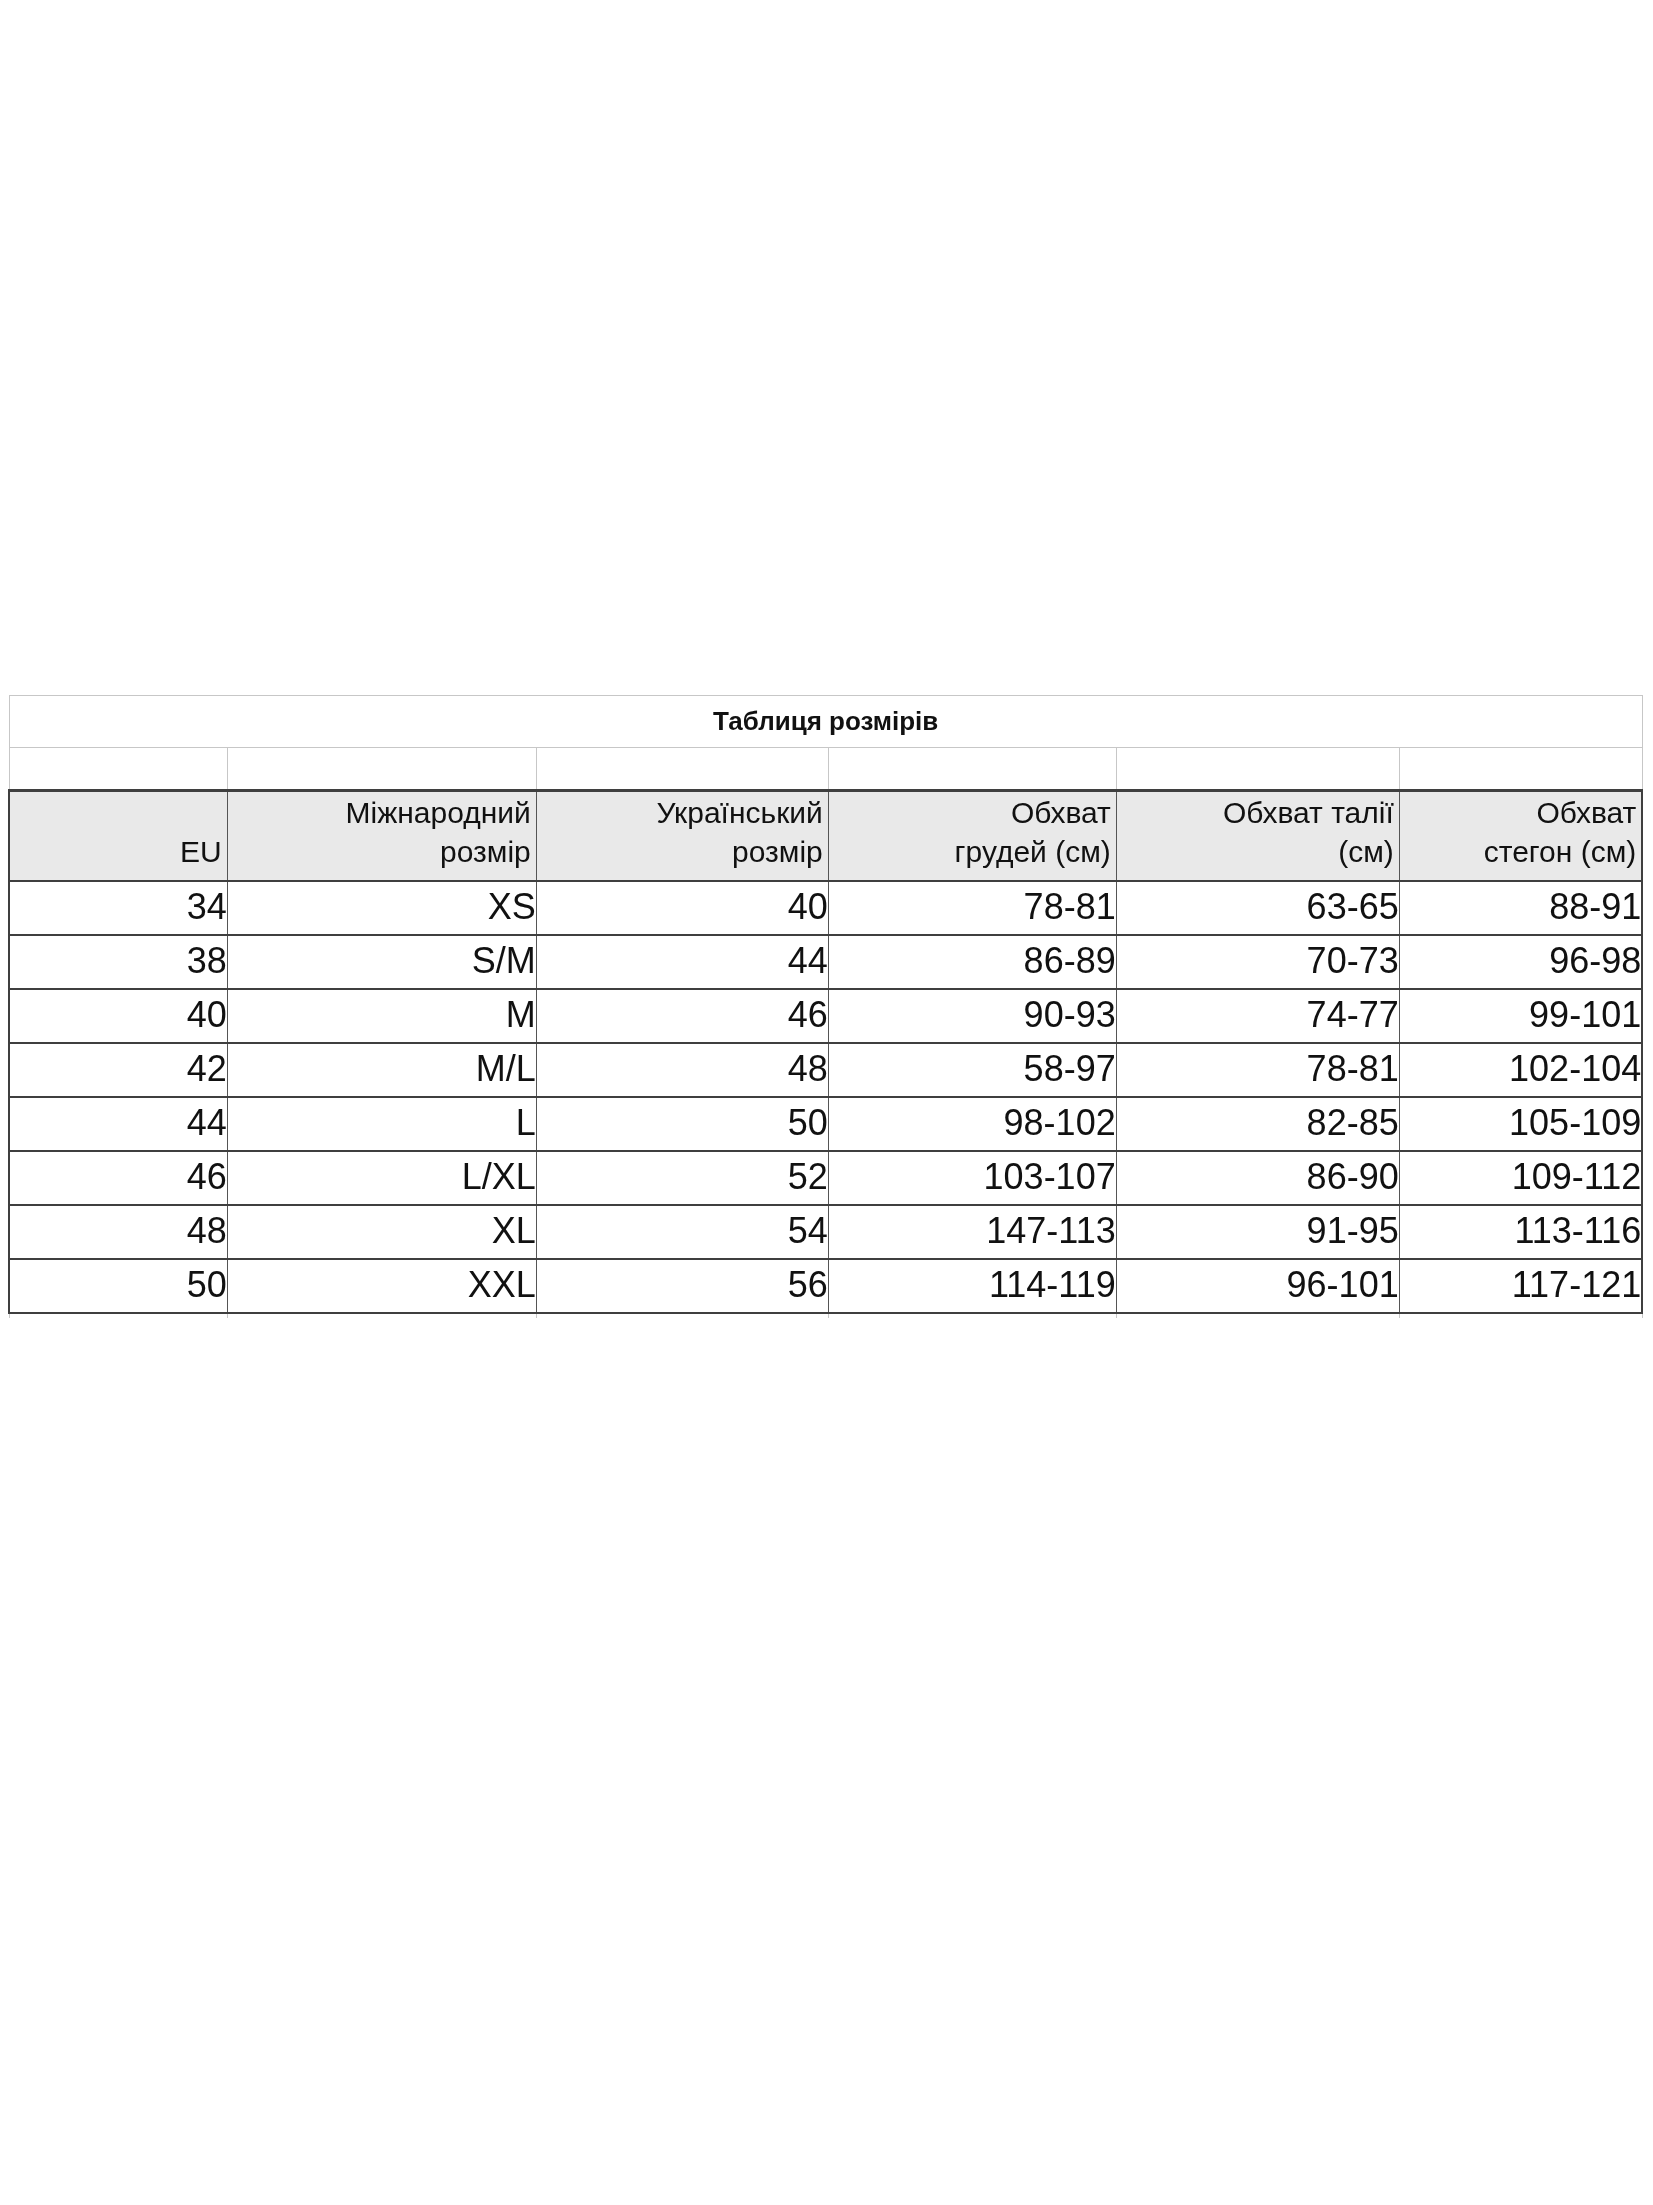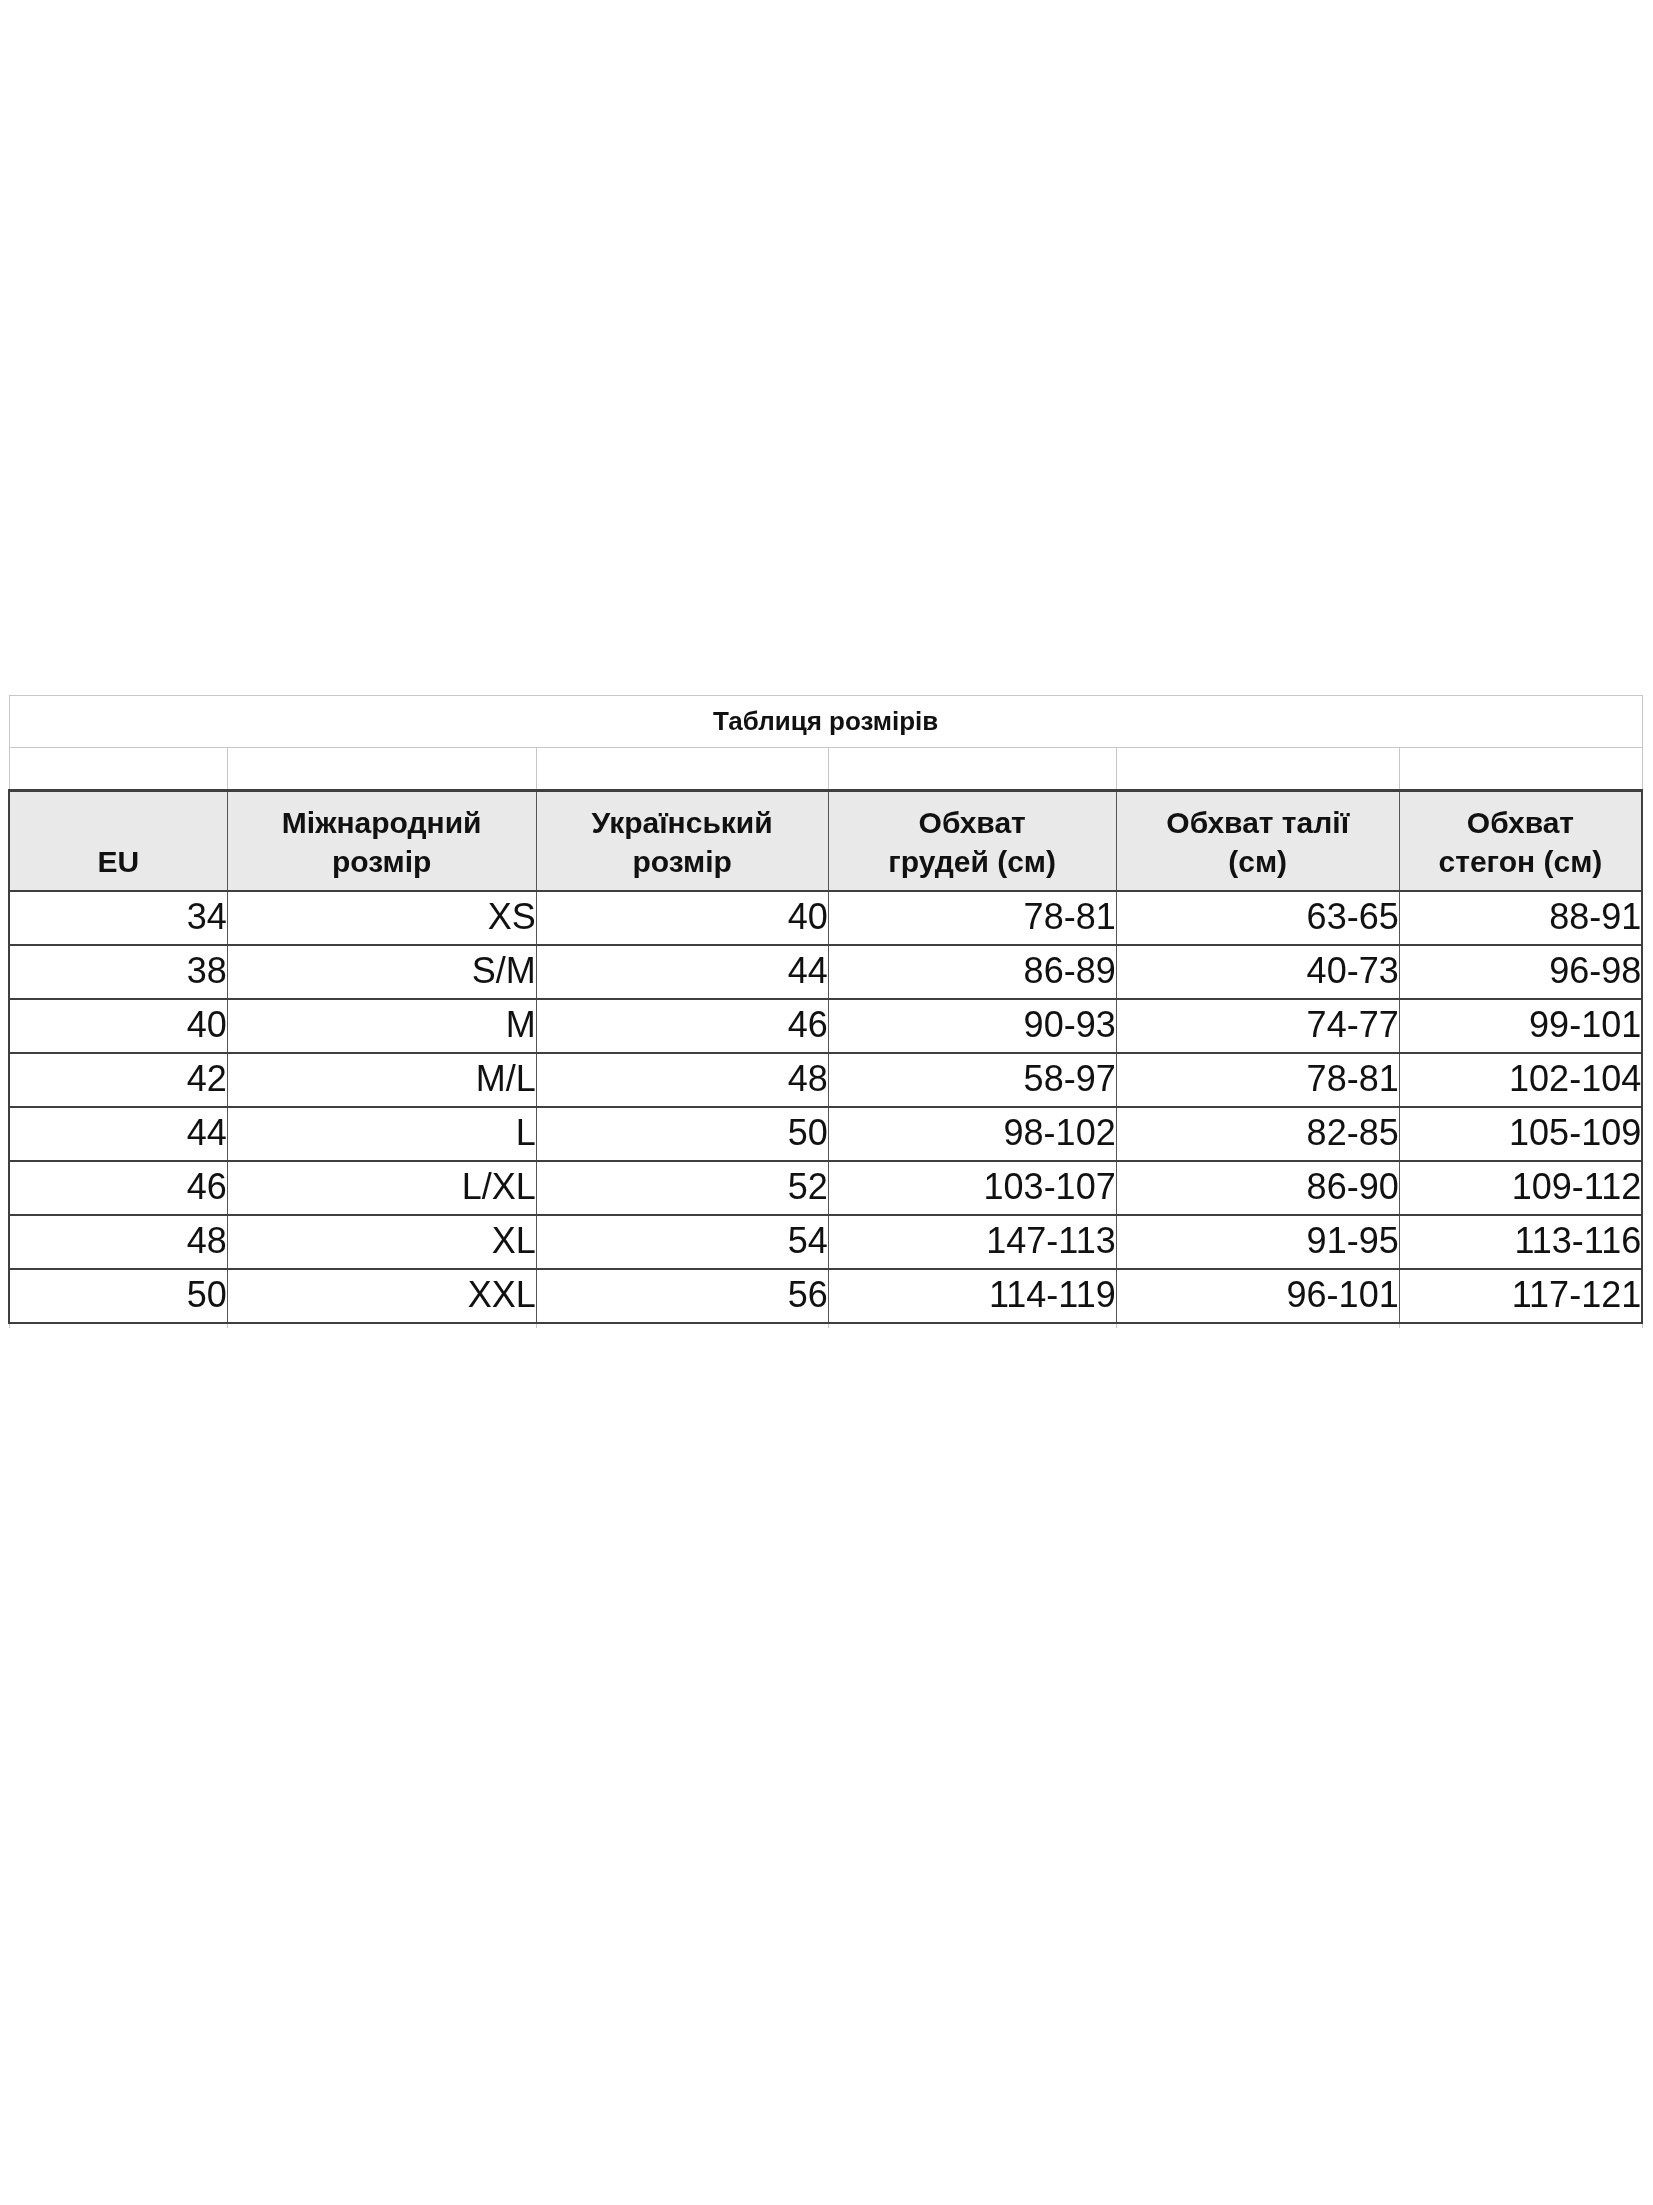--- a/index.html
+++ b/index.html
@@ -53,25 +53,25 @@
     height: 43px;
     padding: 0;
   }
   
   tr.header-row th {
     background: var(--header-bg);
     border-top: 3.3px solid var(--border-dark);
     border-bottom: 2.5px solid var(--border-dark);
     border-left: 1.6px solid var(--border-mid);
     border-right: 1.6px solid var(--border-mid);
-    height: 100px;
+    height: 90px;
     vertical-align: bottom;
-    text-align: center;
+    text-align: right;
     font-size: 30px;
-    font-weight: bold;
+    font-weight: normal;
     line-height: 1.3;
     white-space: pre-line;
     padding: 0 4.9px 8.2px 4.9px;
   }
   tr.header-row th:first-child { border-left: 2.5px solid var(--border-dark); }
   tr.header-row th:last-child  { border-right: 2.5px solid var(--border-dark); }
   
   tr.data-row td {
     border-top: 2.5px solid var(--border-dark);
     border-bottom: 2.5px solid var(--border-dark);
@@ -141,21 +141,21 @@
           <td>40</td>
           <td>78-81</td>
           <td>63-65</td>
           <td>88-91</td>
         </tr>
         <tr class="data-row">
           <td>38</td>
           <td>S/M</td>
           <td>44</td>
           <td>86-89</td>
-          <td>40-73</td>
+          <td>70-73</td>
           <td>96-98</td>
         </tr>
         <tr class="data-row">
           <td>40</td>
           <td>M</td>
           <td>46</td>
           <td>90-93</td>
           <td>74-77</td>
           <td>99-101</td>
         </tr>

